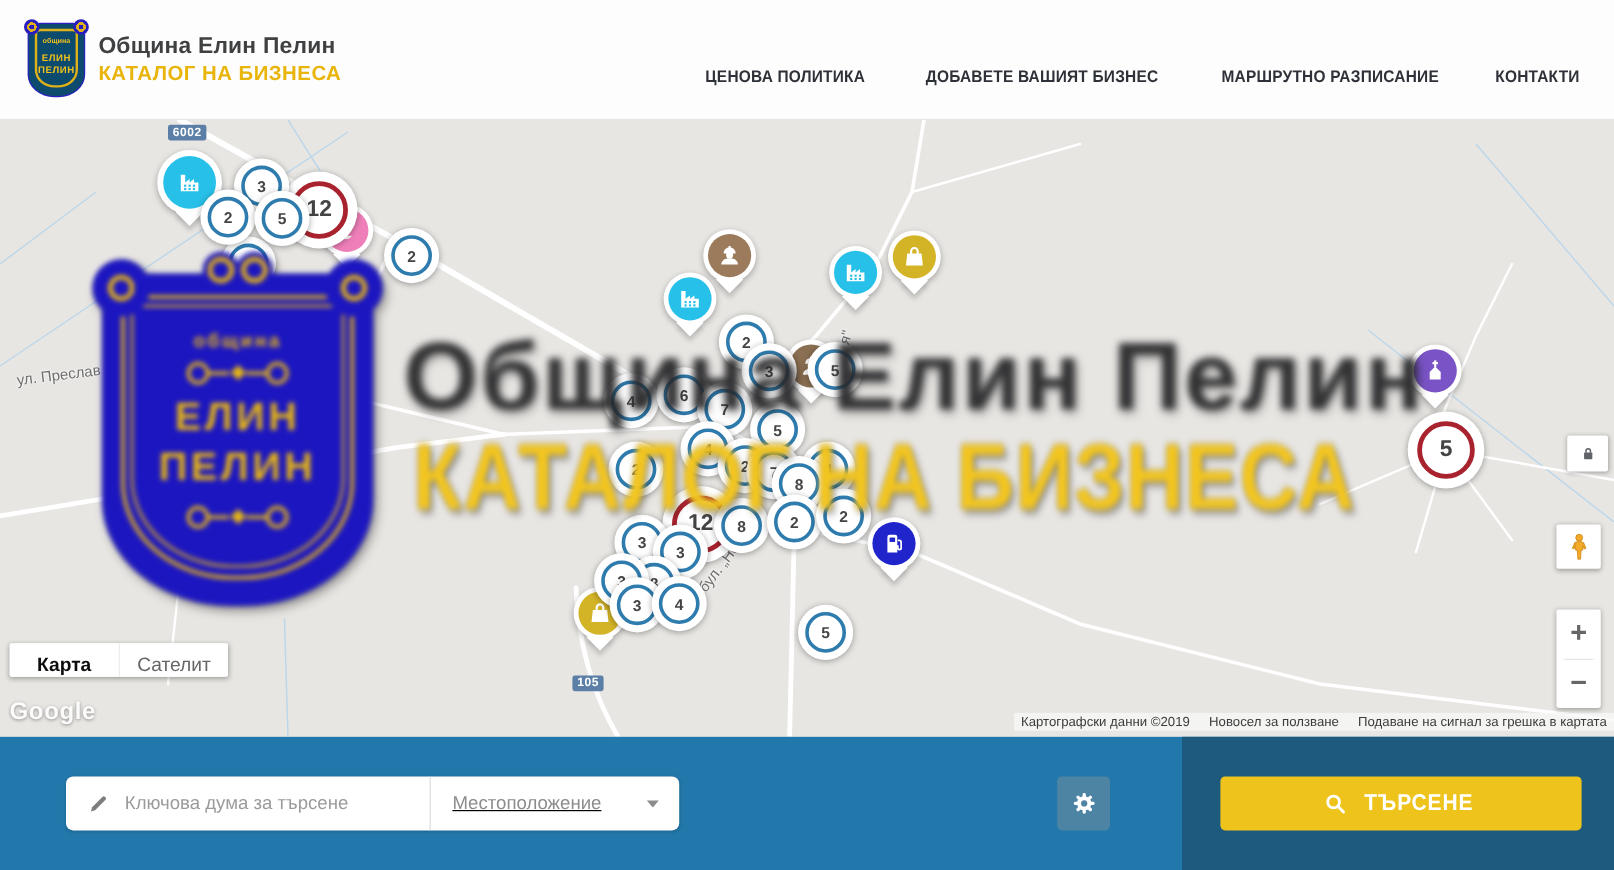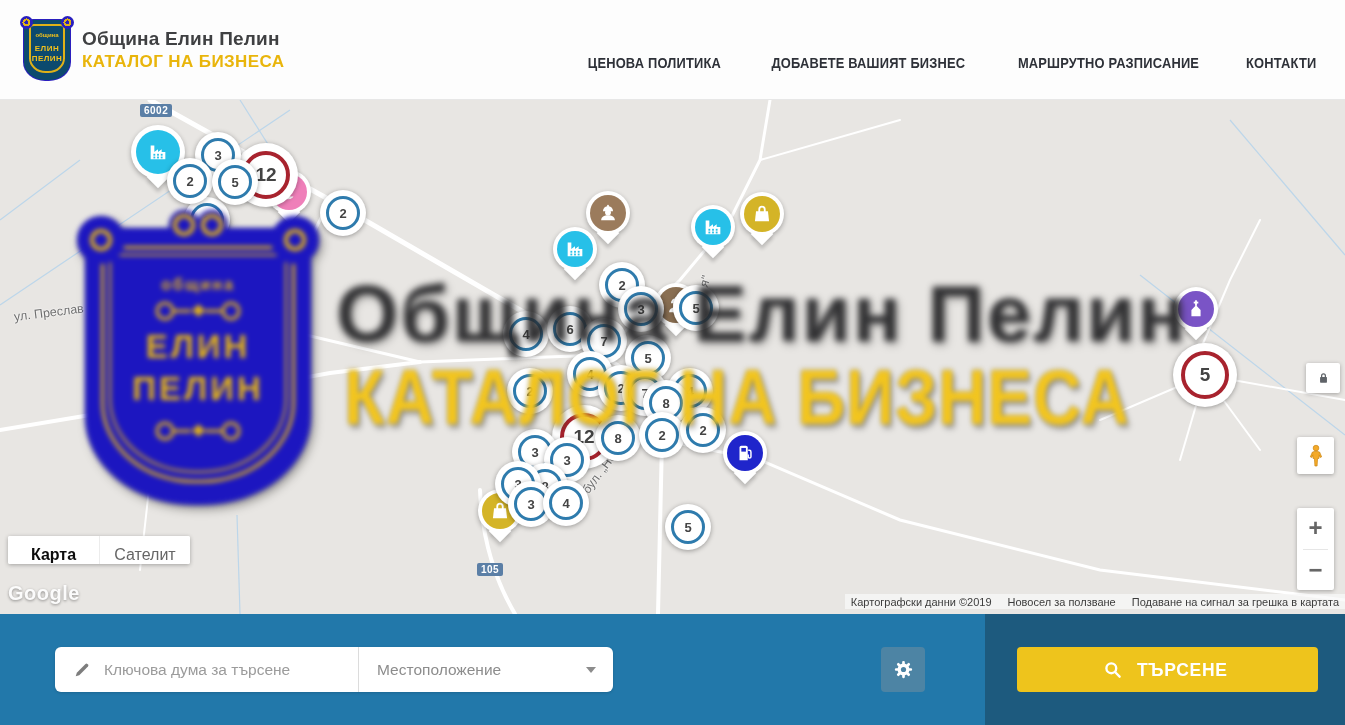--- a/index.html
+++ b/index.html
@@ -77,21 +77,21 @@
 
   
   #searchbar { position:absolute; left:0; top:614px; width:1345px; height:111px; background:#2278aa; z-index:50; }
   .right-panel { position:absolute; left:985px; top:0; width:360px; height:111px; background:#1d5a7e; }
   .search-group { position:absolute; left:55px; top:33px; height:45px; display:flex; background:#fff; border-radius:6px; overflow:hidden; box-shadow:0 1px 3px rgba(0,0,0,.15); }
   .fld { display:flex; align-items:center; position:relative; }
   .fld-keyword { width:303px; padding-left:18px; gap:12px; }
   .fld-keyword input { border:none; outline:none; width:240px; font-family:"Liberation Sans",sans-serif; font-size:15.5px; color:#555; }
   .fld-keyword input::placeholder { color:#9b9b9b; }
   .fld-select { border-left:1px solid #dcdcdc; padding-left:18px; cursor:pointer; }
-  .fld-category { width:256px; } .fld-location { width:255px; }
+  .fld-category { width:256px; } .fld-location { width:208px;text-decoration:underline; }
   .fld-select .sel-text { font-size:15.5px; color:#8c8c8c; }
   .caret { position:absolute; right:17px; top:50%; margin-top:-3px; width:0; height:0; border-left:5px solid transparent; border-right:5px solid transparent; border-top:6px solid #8c8c8c; }
   .gear-btn { position:absolute; left:881px; top:33px; width:44px; height:45px; background:#4d84a4; border:none; border-radius:4px; display:flex; align-items:center; justify-content:center; cursor:pointer; }
   .search-btn { position:absolute; left:1017px; top:33px; width:301px; height:45px; background:#eec41c; border:none; border-radius:4px; display:flex; align-items:center; justify-content:center; gap:11px; cursor:pointer; }
   .search-btn span { color:#fff; font-size:19px; font-weight:bold; letter-spacing:.8px; font-family:"Liberation Sans",sans-serif; transform:scaleX(.92); }
 </style>
 </head>
 <body>
 
 <div id="stage">

